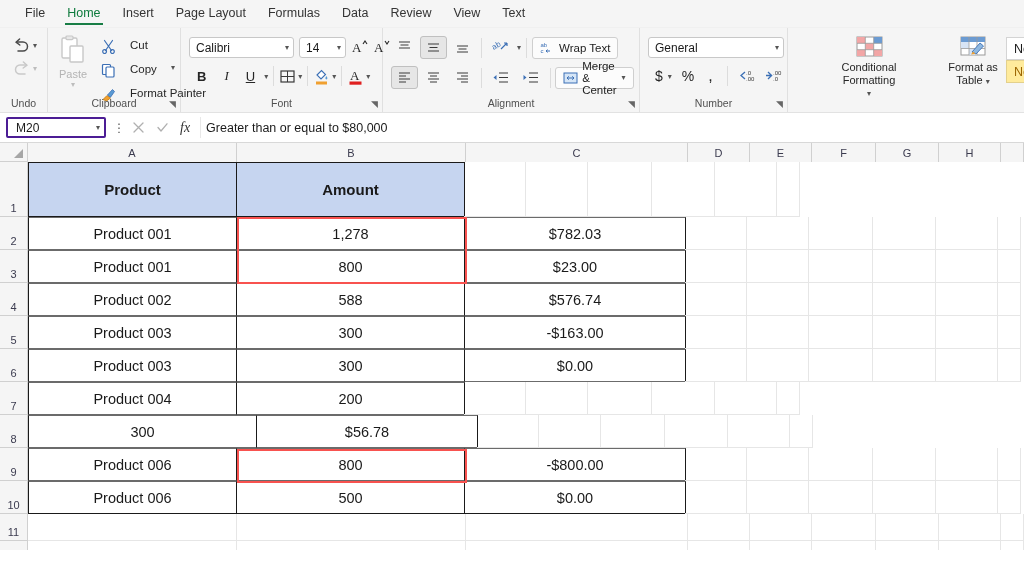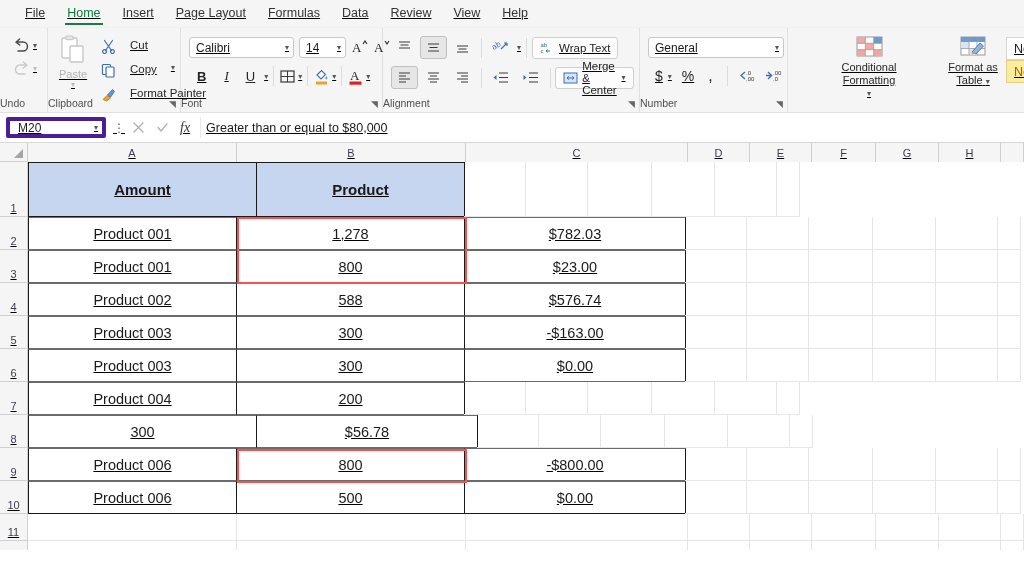--- a/index.html
+++ b/index.html
@@ -2,21 +2,21 @@
 <html><head>
 <meta charset="utf-8">
 <style>
   * { box-sizing: border-box; margin: 0; padding: 0; }
   html, body {
     width: 1024px; height: 576px;
     font-family: "Liberation Sans", sans-serif;
     background: #ffffff;
     overflow: hidden;
   }
-  #app { position: relative; width: 1024px; height: 548px; background: #3b82f6; text-decoration: underline; }
+  #app { position: relative; width: 1024px; height: 548px; background: #3b82f6; }
 
   
   .tabbar {
     height: 28px; background: #f5f5f5;
     display: flex; align-items: center;
     padding-left: 14px; gap: 0px;
     border-bottom: 1px solid #f0f0f0;
   }
   .tab {
     font-size: 12.5px; color: #343434;
@@ -38,21 +38,21 @@
   }
   .group {
     position: relative;
     padding: 3px 6px 0 6px;
     display: flex; flex-direction: column; justify-content: flex-start;
     border-right: 1px solid #e0e0e0;
   }
   .group:last-child { border-right: none; }
   .grp-label {
     position: absolute; bottom: 3px; left: 0; right: 0;
-    text-align: left; font-size: 10.5px; color: #505050;
+    text-align: center; font-size: 10.5px; color: #505050;
   }
   .grp-launcher {
     position: absolute; bottom: 3px; right: 4px;
     font-size: 9px; color: #666;
   }
   .grp-body { display: flex; align-items: flex-start; height: 64px; }
 
   
   .btn {
     display: inline-flex; align-items: flex-start; gap: 14px;
@@ -115,21 +115,21 @@
     background: #fff; color: #1a1a1a; white-space: nowrap; overflow: hidden;
   }
   .style-item.neutral { background: #ffeb9c; color: #9c6500; border-color: #e3d08c; }
 
   
   .fbar {
     height: 30px; background: #fff; display: flex; align-items: center;
     border-bottom: 1px solid #d8d8d8; padding: 0 6px; gap: 0px;
   }
   .namebox {
-    width: 100px; height: 21px; border: 4px solid #4c1d95; background: #fff;
+    width: 100px; height: 21px; border: 2px solid #4c1d95; background: #fff;
     display: flex; align-items: center; justify-content: space-between;
     padding: 0 4px 0 8px; font-size: 12px; color: #1a1a1a; border-radius: 2px;
   }
   .dots { padding: 0 7px; color: #555; font-size: 12px; letter-spacing: 0; }
   .fb-icons { display: flex; align-items: center; gap: 11px; padding-right: 10px; }
   .fx { font-family: "Liberation Serif", serif; font-style: italic; font-size: 14px; color: #333; }
   .fb-input {
     flex: 1; height: 21px; display: flex; align-items: center;
     font-size: 12.5px; color: #1a1a1a; padding-left: 5px;
     border-left: 1px solid #e8e8e8;
@@ -198,21 +198,21 @@
 
   <div class="tabbar">
     <div class="tab"><span>File</span></div>
     <div class="tab active"><span>Home</span></div>
     <div class="tab"><span>Insert</span></div>
     <div class="tab"><span>Page Layout</span></div>
     <div class="tab"><span>Formulas</span></div>
     <div class="tab"><span>Data</span></div>
     <div class="tab"><span>Review</span></div>
     <div class="tab"><span>View</span></div>
-    <div class="tab"><span>Help</span></div>
+    <div class="tab"><span>Text</span></div>
   </div>
 
   <div class="ribbon">
 
     <div class="group" style="width:72px">
       <div class="grp-body">
         <div class="undo-col">
           <div class="undo-row">
             <span class="ic">
               <svg class="cv" width="19" height="17" viewBox="0 0 19 17">
@@ -566,22 +566,22 @@
         <div class="rh" style="height:33px">9</div>
         <div class="rh" style="height:33px">10</div>
         <div class="rh" style="height:27px">11</div>
         <div class="rh" style="height:27px">12</div>
 
       </div>
 
       <div class="cells">
 
         <div class="grow" style="height:55px">
+          <div class="cell data hdr" style="width:209px;height:55px">Product</div>
           <div class="cell data hdr" style="width:229px;height:55px">Amount</div>
-          <div class="cell data hdr" style="width:209px;height:55px">Product</div>
           <div class="cell blank" style="width:62px;height:55px"></div>
           <div class="cell blank" style="width:62px;height:55px"></div>
           <div class="cell blank" style="width:64px;height:55px"></div>
           <div class="cell blank" style="width:63px;height:55px"></div>
           <div class="cell blank" style="width:62px;height:55px"></div>
           <div class="cell blank" style="width:23px;height:55px"></div>
         </div>
 
         <div class="grow" style="height:33px">
           <div class="cell data" style="width:209px;height:33px">Product 001</div>

